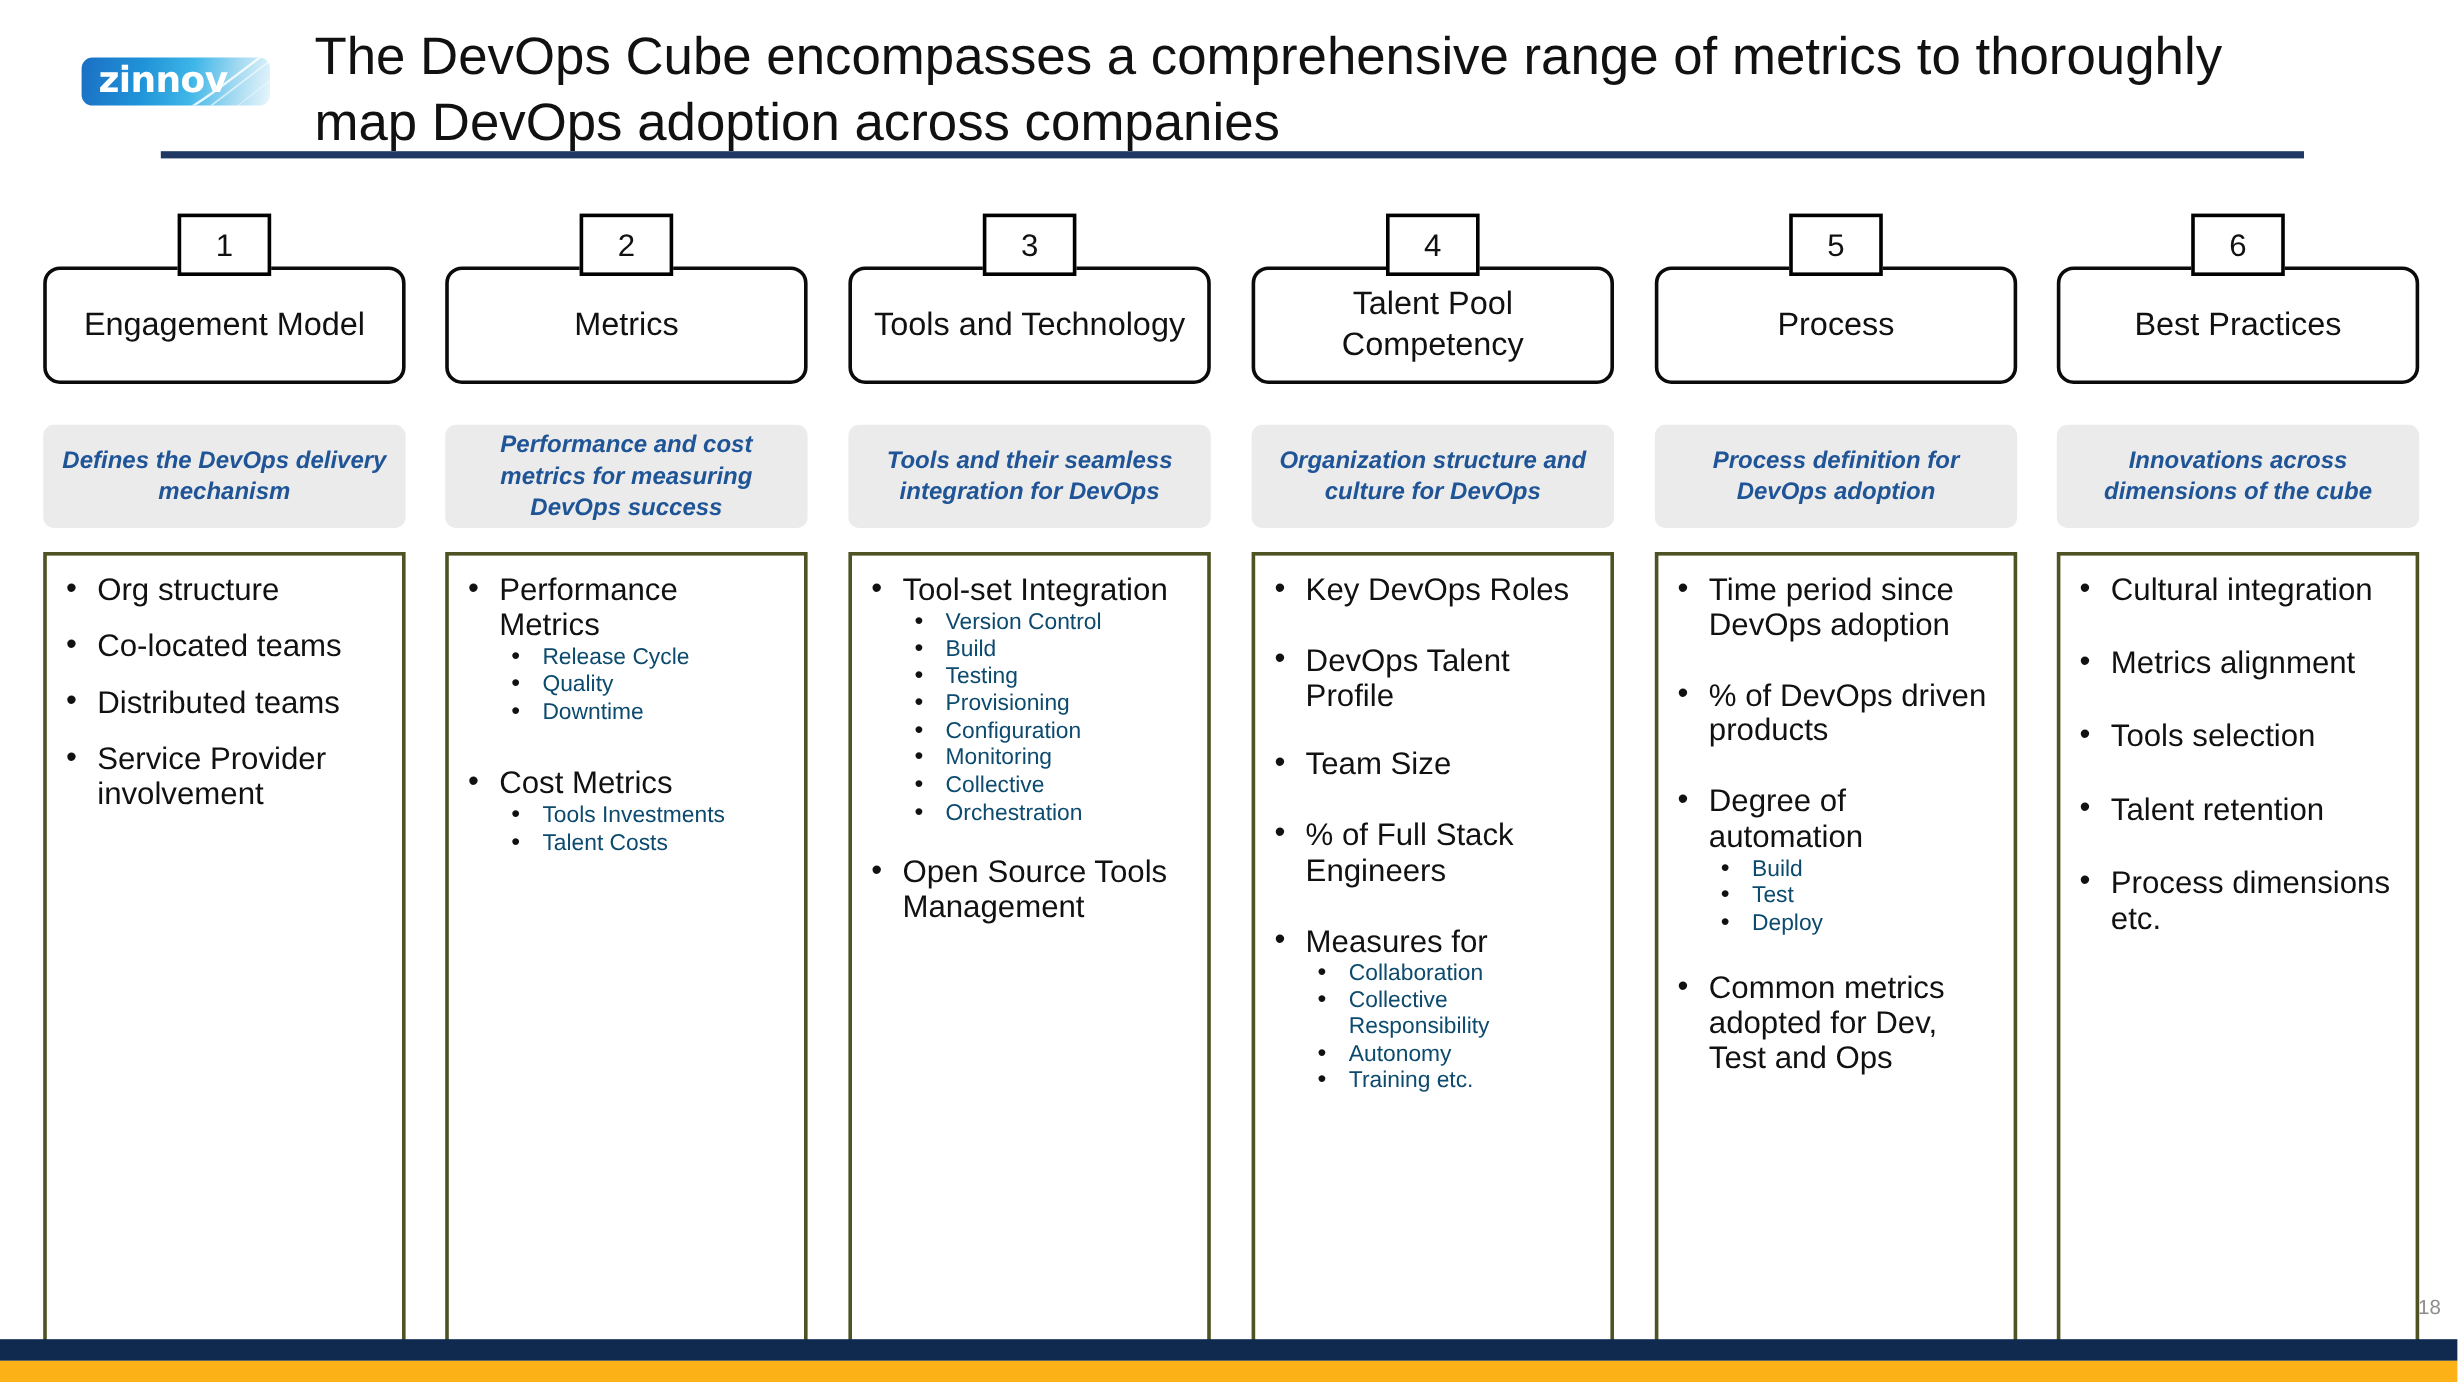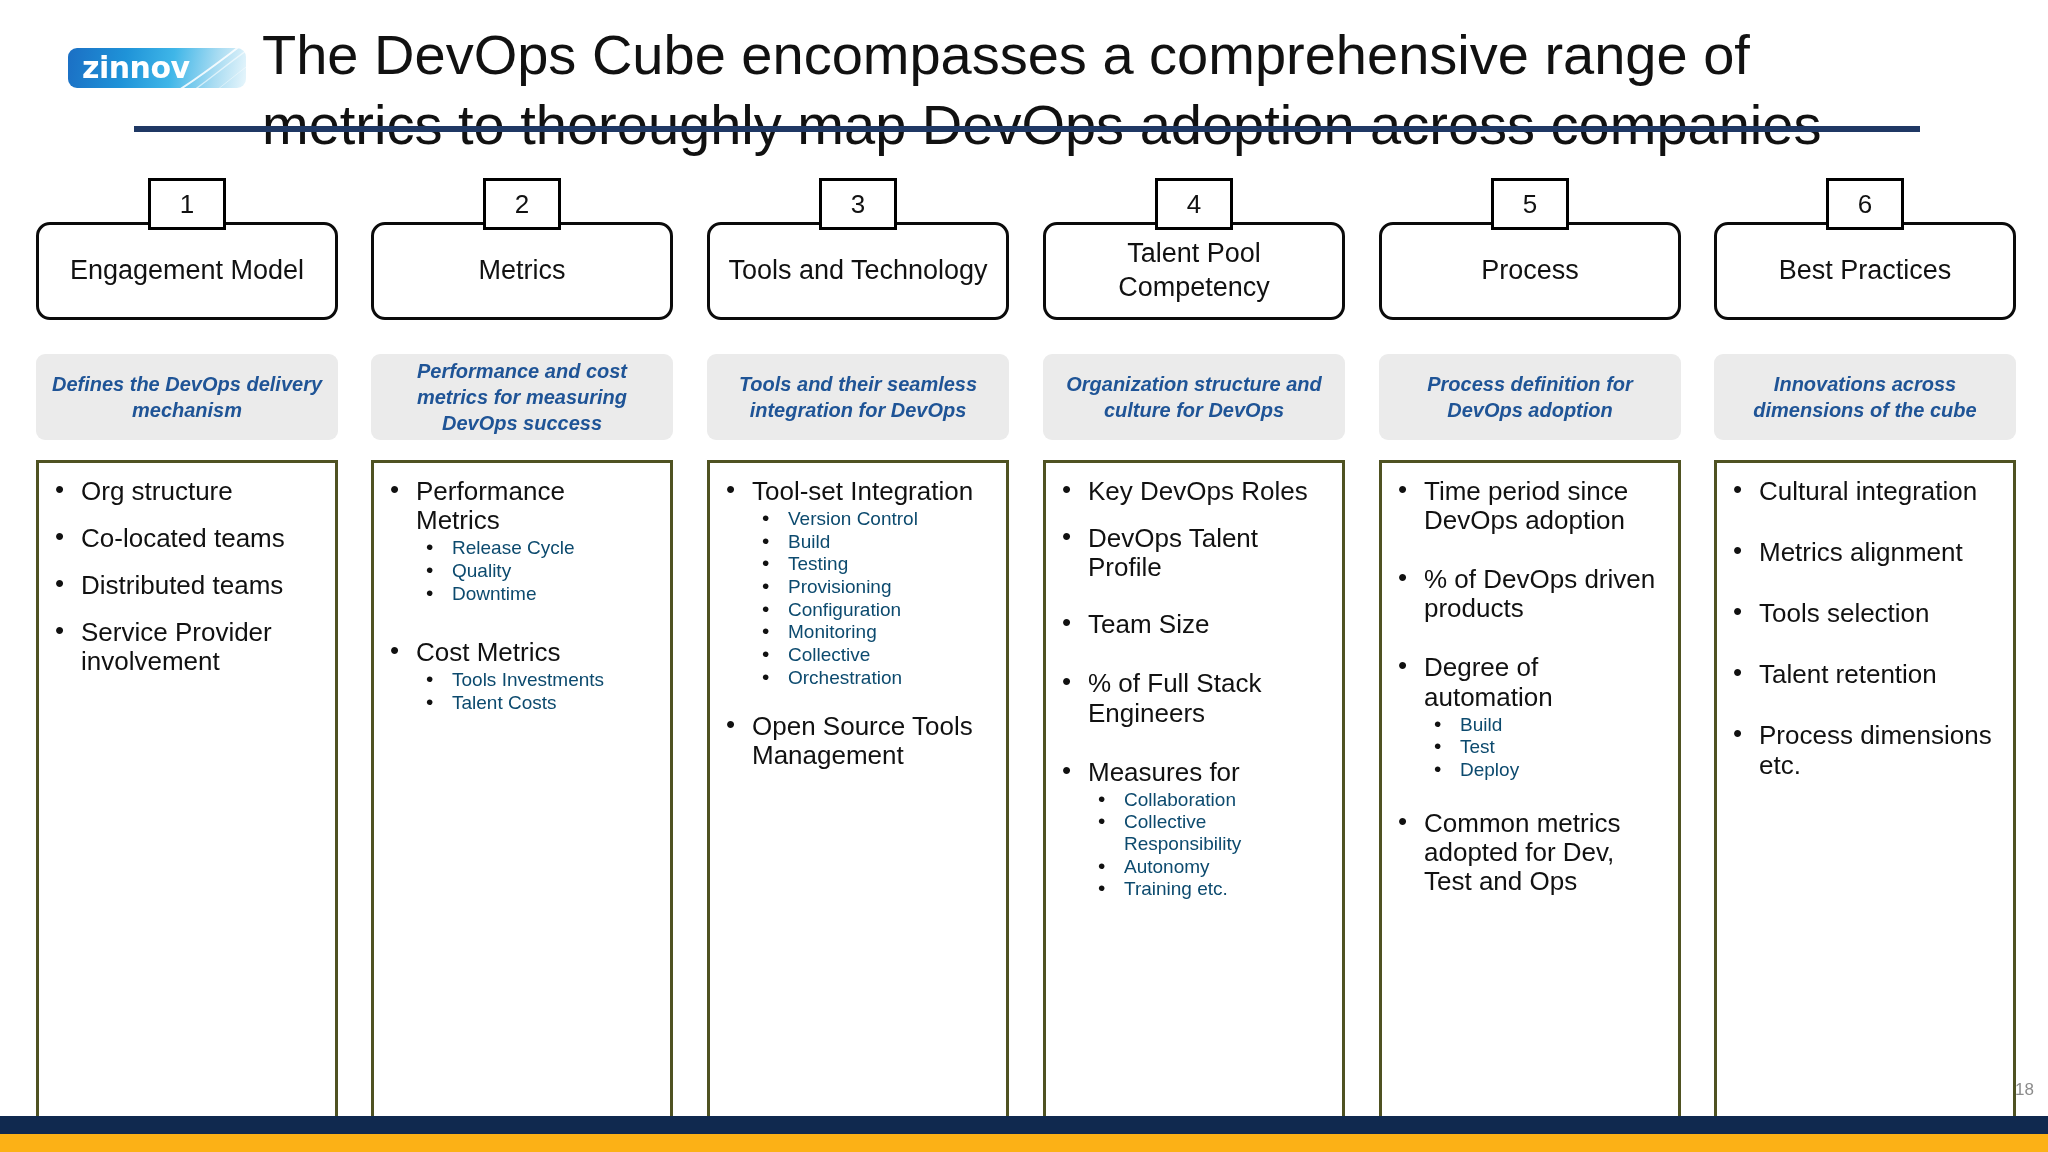--- a/index.html
+++ b/index.html
@@ -8,34 +8,34 @@
     background: #ffffff;
     font-family: "Liberation Sans", sans-serif;
     overflow: hidden;
   }
   .slide { position: relative; width: 2048px; height: 1152px; background:#fff; }
 
   
   .header { position: absolute; left: 0; top: 0; width: 2048px; height: 140px; }
   .logo {
     position: absolute; left: 68px; top: 48px;
-    width: 178px; height: 40px; border-radius: 9px;
+    width: 157px; height: 40px; border-radius: 9px;
     background: linear-gradient(100deg, #1b6fc4 0%, #1f93d8 32%, #3fb6e8 58%, #a9dcf2 82%, #e8f6fc 100%);
     overflow: hidden;
   }
   .logo-text {
     position: absolute; left: 14px; top: 50%; transform: translateY(-52%);
     font-size: 30px; font-weight: 700; color: #ffffff; letter-spacing: -0.5px;
     font-family: "DejaVu Sans", sans-serif;
   }
   .logo-swoosh { position: absolute; right: -4px; top: -10px; width: 86px; height: 62px; }
 
   .title {
     position: absolute; left: 262px; top: 20px; width: 1680px;
-    font-size: 56px; line-height: 1.25; color: #111111; font-weight: 400;
+    font-size: 44px; line-height: 1.25; color: #111111; font-weight: 400;
     font-family: "Liberation Sans", sans-serif;
   }
   .title-rule {
     position: absolute; left: 134px; top: 126px; width: 1786px; height: 6px;
     background: #1f3864;
   }
 
   
   .cols { position: absolute; left: 0; top: 178px; width: 2048px; height: 960px; }
   .col { position: absolute; top: 0; width: 302px; }
@@ -214,21 +214,21 @@
     <div class="col col3">
       <div class="num-chip">4</div>
       <div class="cat-box">
         <span class="cat-label">Talent Pool Competency</span>
       </div>
       <div class="desc-box">
         <span class="desc-label">Organization structure and culture for DevOps</span>
       </div>
       <div class="body-box">
         <ul class="lvl1">
-          <li class="b1" style="margin-bottom:18px">
+          <li class="b1" style="margin-bottom:30px">
               <span class="t">Key DevOps Roles</span>
             </li>
           <li class="b1" style="margin-bottom:28px">
               <span class="t">DevOps Talent Profile</span>
             </li>
           <li class="b1" style="margin-bottom:30px">
               <span class="t">Team Size</span>
             </li>
           <li class="b1" style="margin-bottom:30px">
               <span class="t">% of Full Stack Engineers</span>

